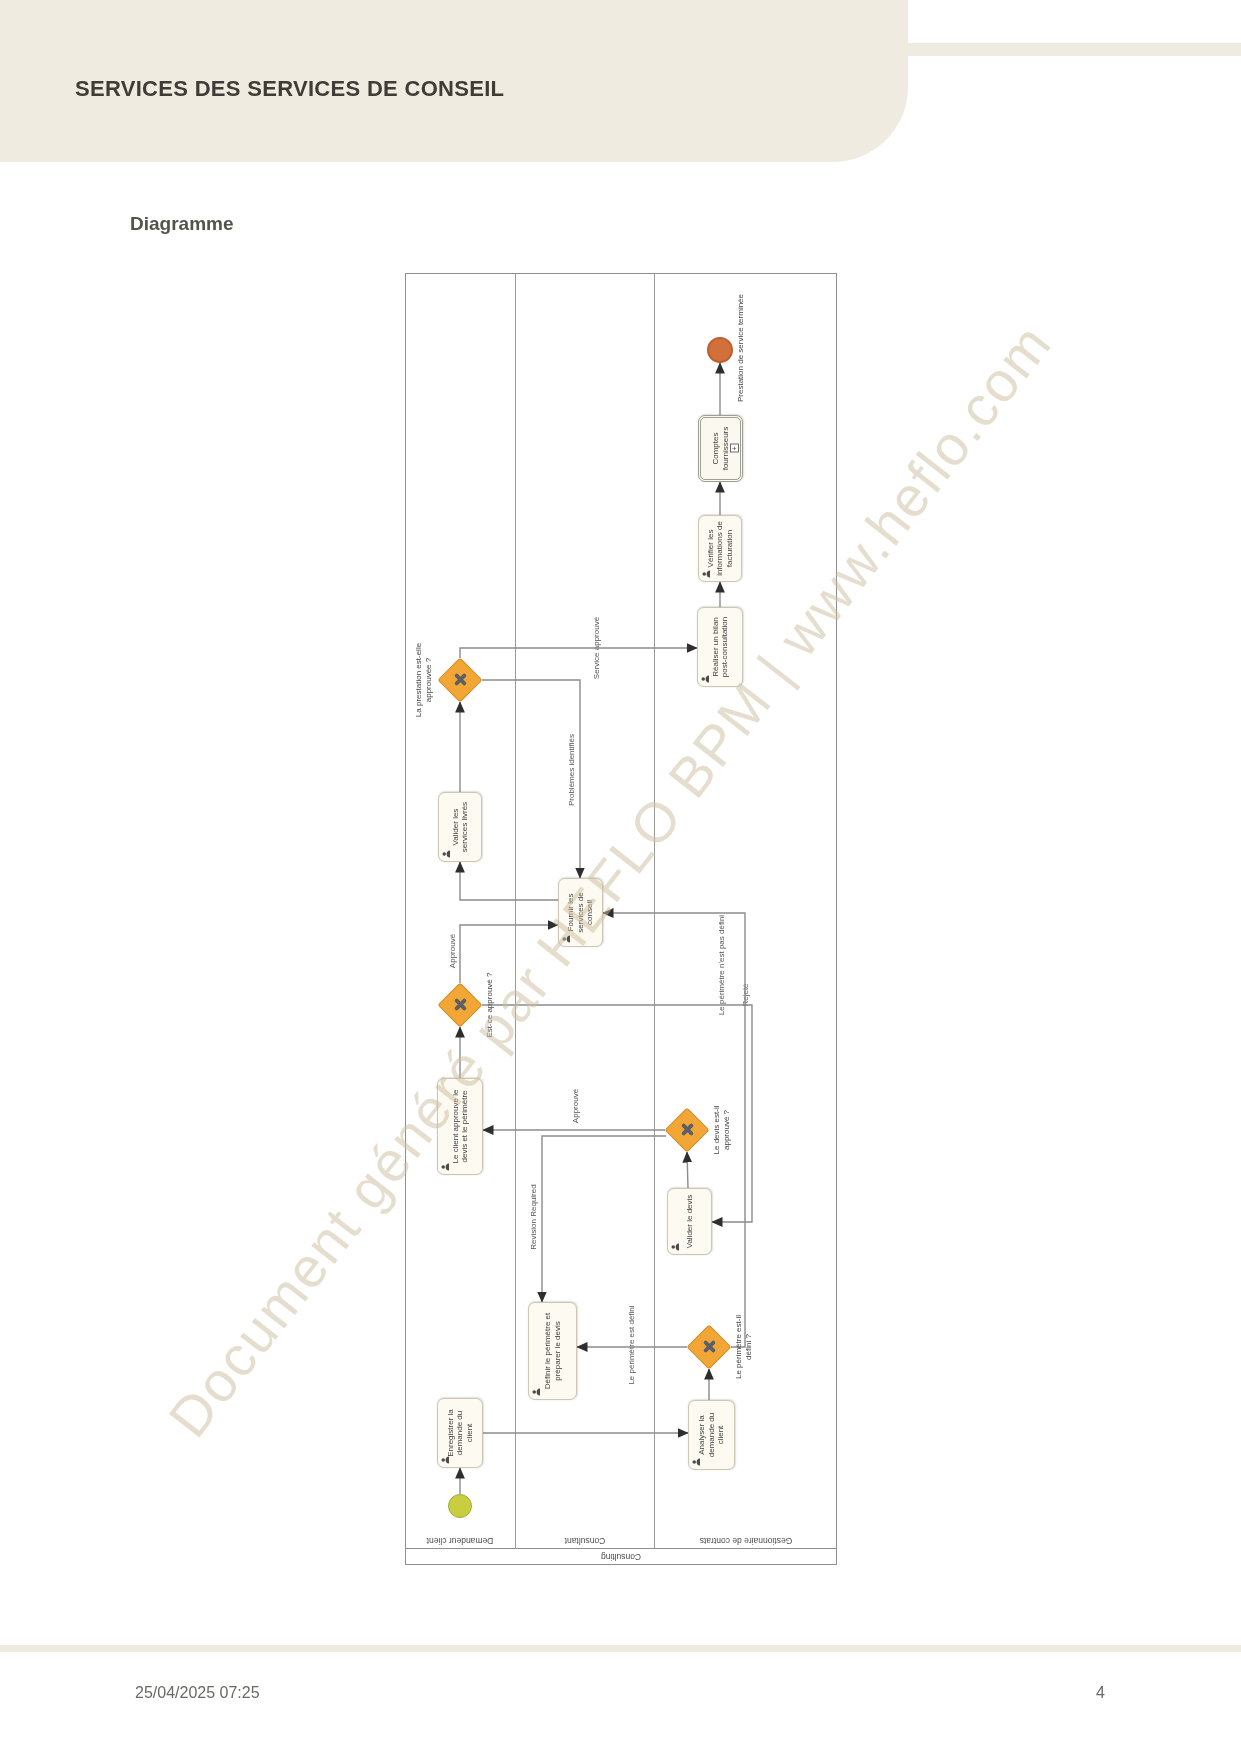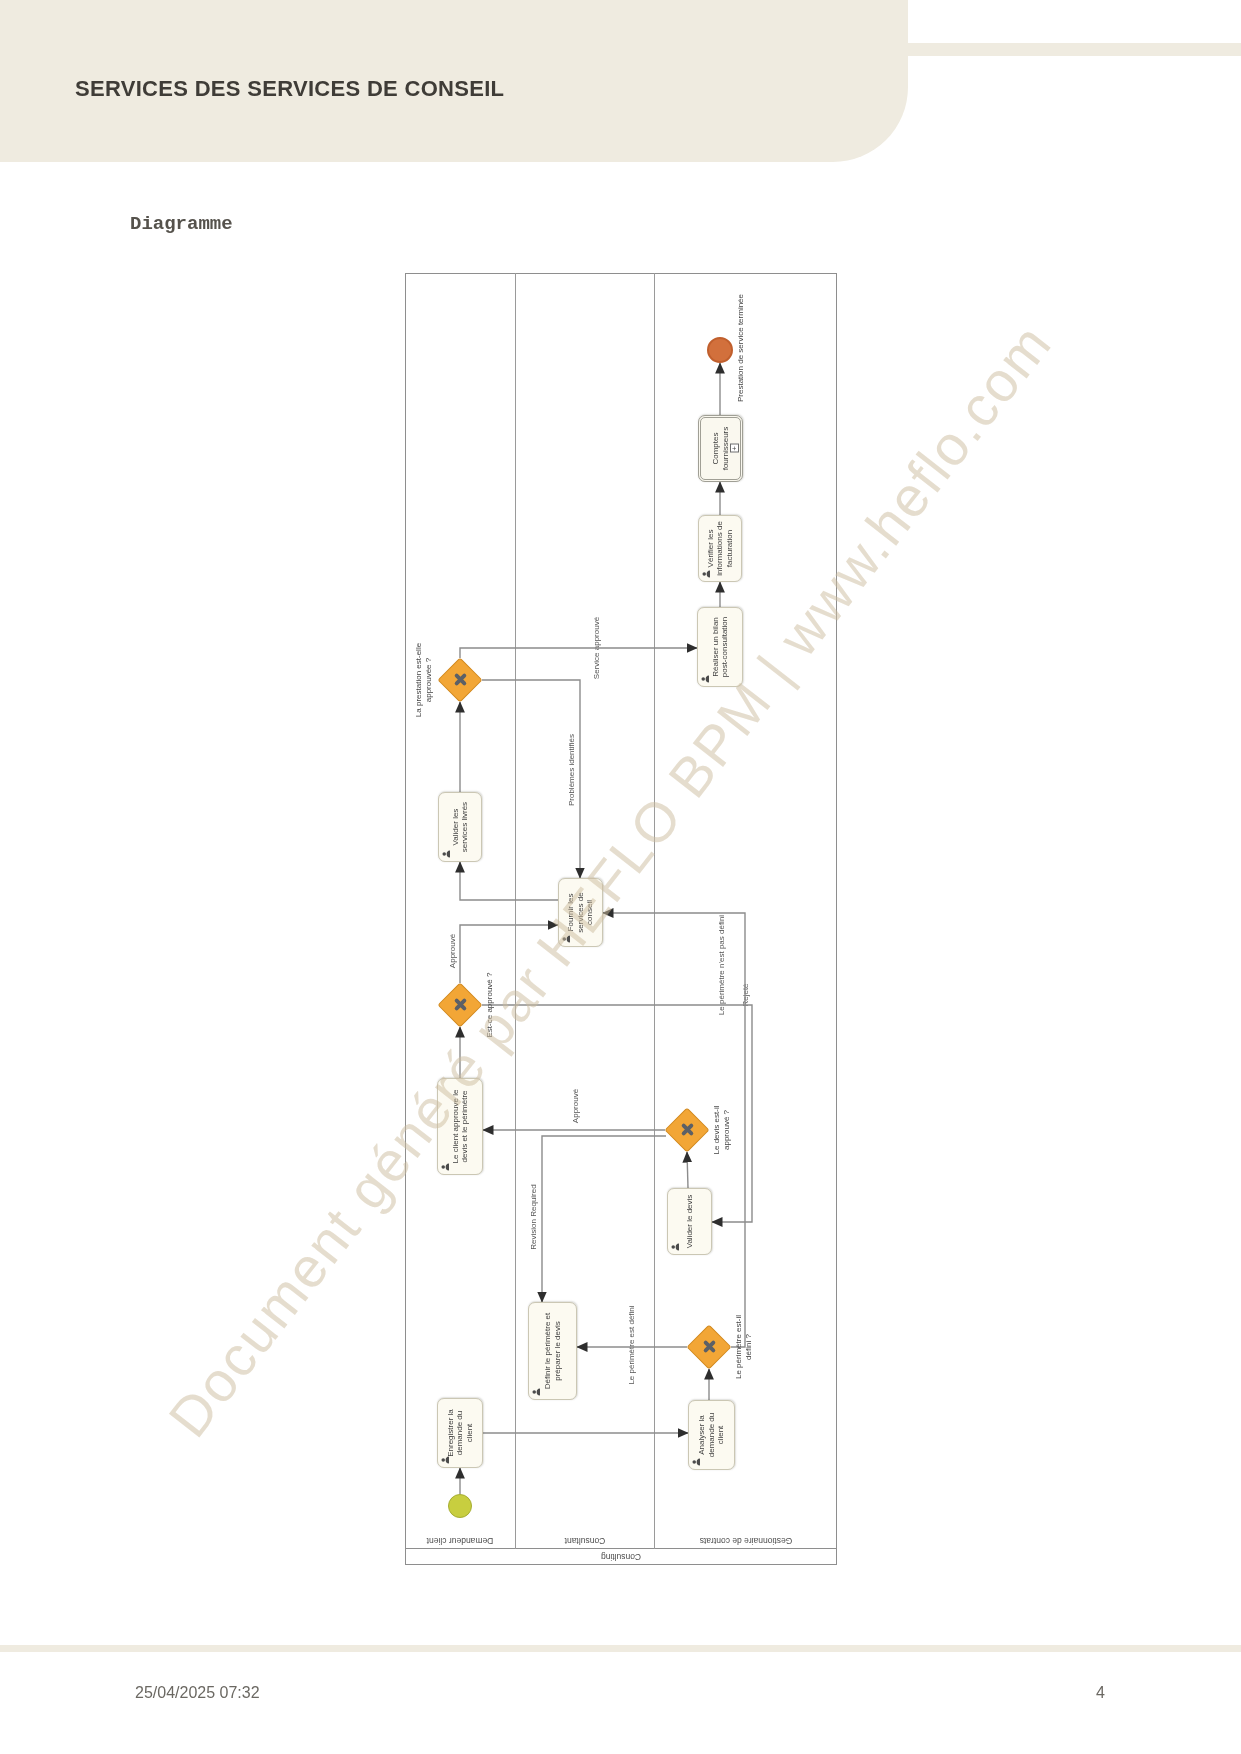--- a/index.html
+++ b/index.html
@@ -14,21 +14,21 @@
   }
   .header-strip{
     position:absolute;left:908px;top:43px;width:333px;height:13px;
     background:var(--cream,#efebe0);
   }
   .page-title{
     position:absolute;left:75px;top:76px;font-size:22px;font-weight:bold;
     color:#3f3c37;letter-spacing:.3px;
   }
   .section-heading{
-    position:absolute;left:130px;top:213px;font-size:19px;font-weight:bold;color:#55524c;font-family:Liberation Mono, monospace;
+    position:absolute;left:130px;top:213px;font-size:19px;font-weight:bold;color:#55524c;
   }
   
   .watermark{
     position:absolute;left:610px;top:880px;transform:translate(-50%,-50%) rotate(-52deg);
     font-size:56px;letter-spacing:2px;white-space:nowrap;color:#cdbd9f;opacity:.5;
     z-index:5;pointer-events:none;
   }
   
   .footer-strip{position:absolute;left:0;top:1645px;width:1241px;height:7px;background:var(--cream,#efebe0);}
   .footer-datetime{position:absolute;left:135px;top:1684px;font-size:16px;color:#6b6862;}
@@ -237,15 +237,15 @@
           <span class="sub-marker">+</span>
         </div>
         <div class="event end" style="left: 1202px; top: 302px; width: 26px; height: 26px;"></div>
         <div class="event-label" style="left: 1217px; top: 331px;">Prestation de service terminée</div>
       </div>
   </div>
 
   <div class="watermark">Document généré par HEFLO BPM | www.heflo.com</div>
 
   <div class="footer-strip"></div>
-  <div class="footer-datetime">25/04/2025 07:32</div>
+  <div class="footer-datetime">25/04/2025 07:25</div>
   <div class="footer-page">4</div>
 </div>
 
 </body></html>

